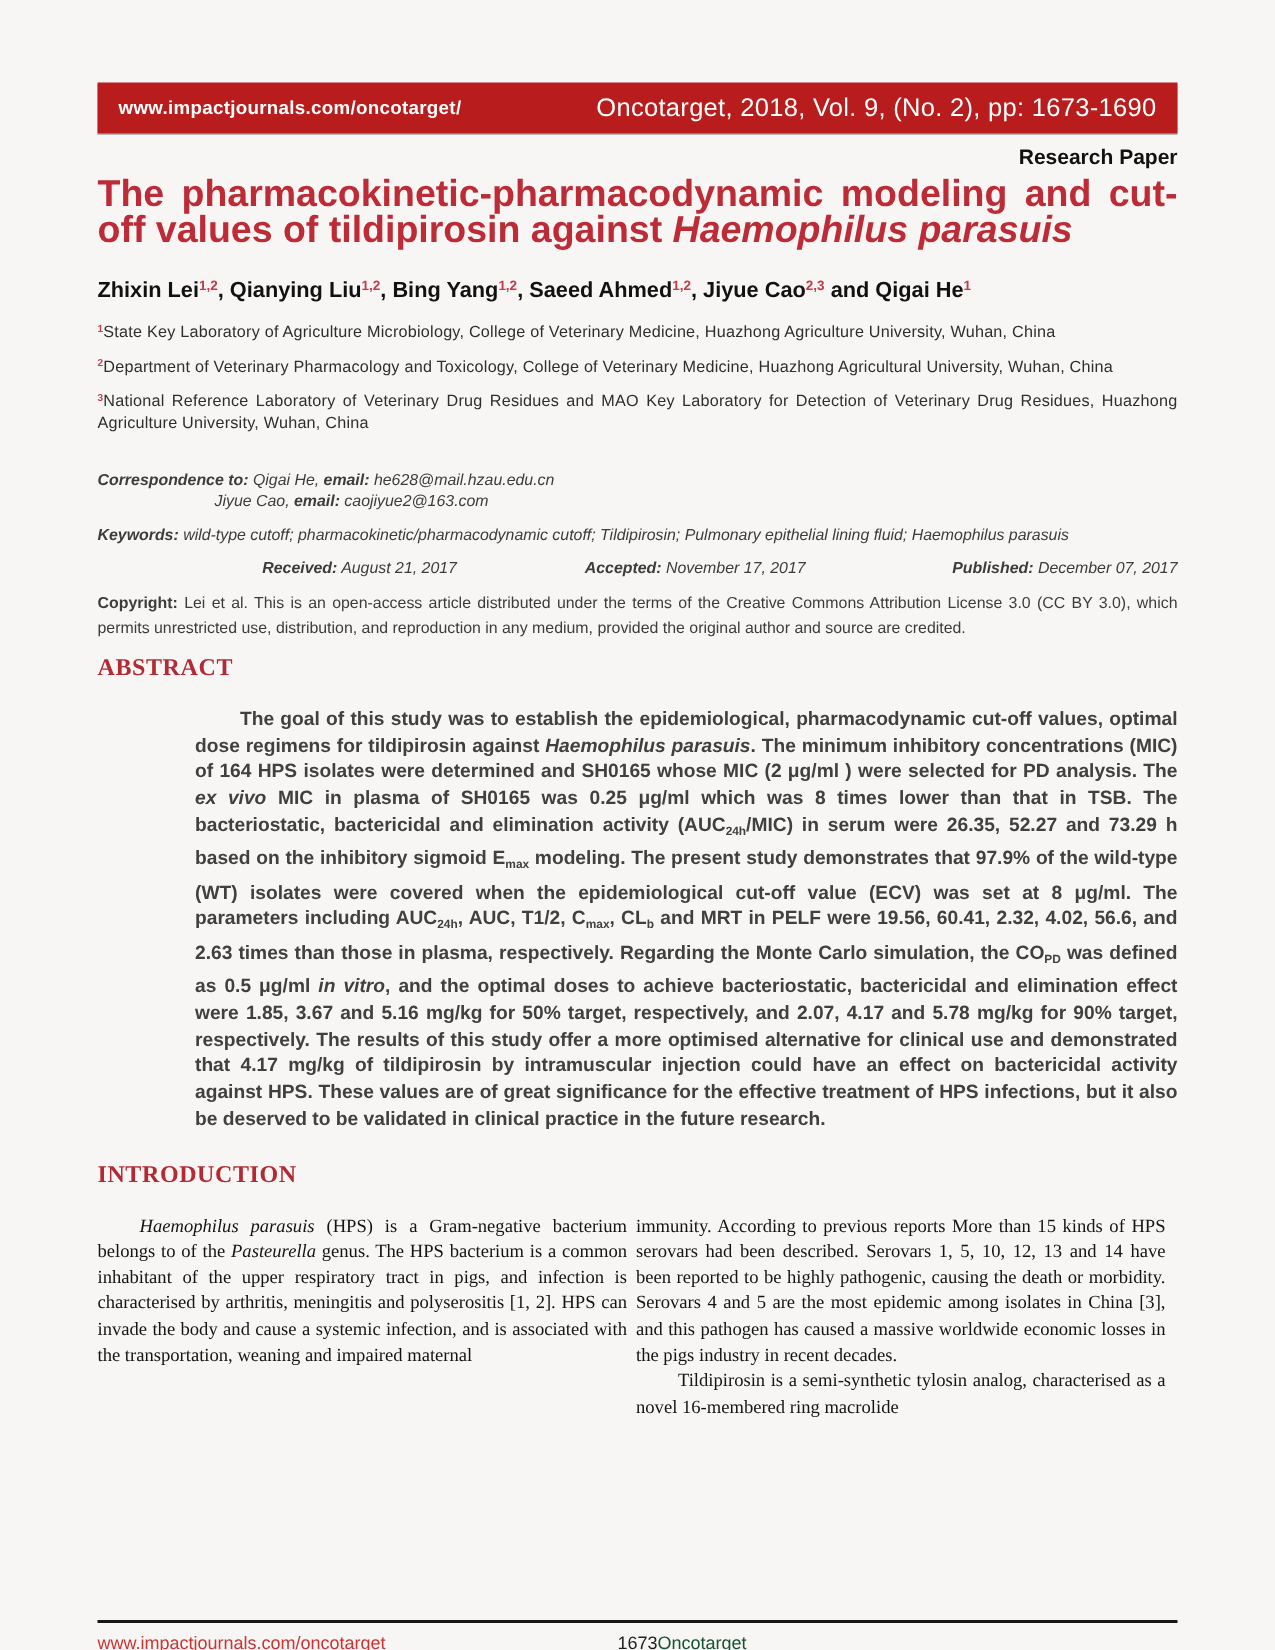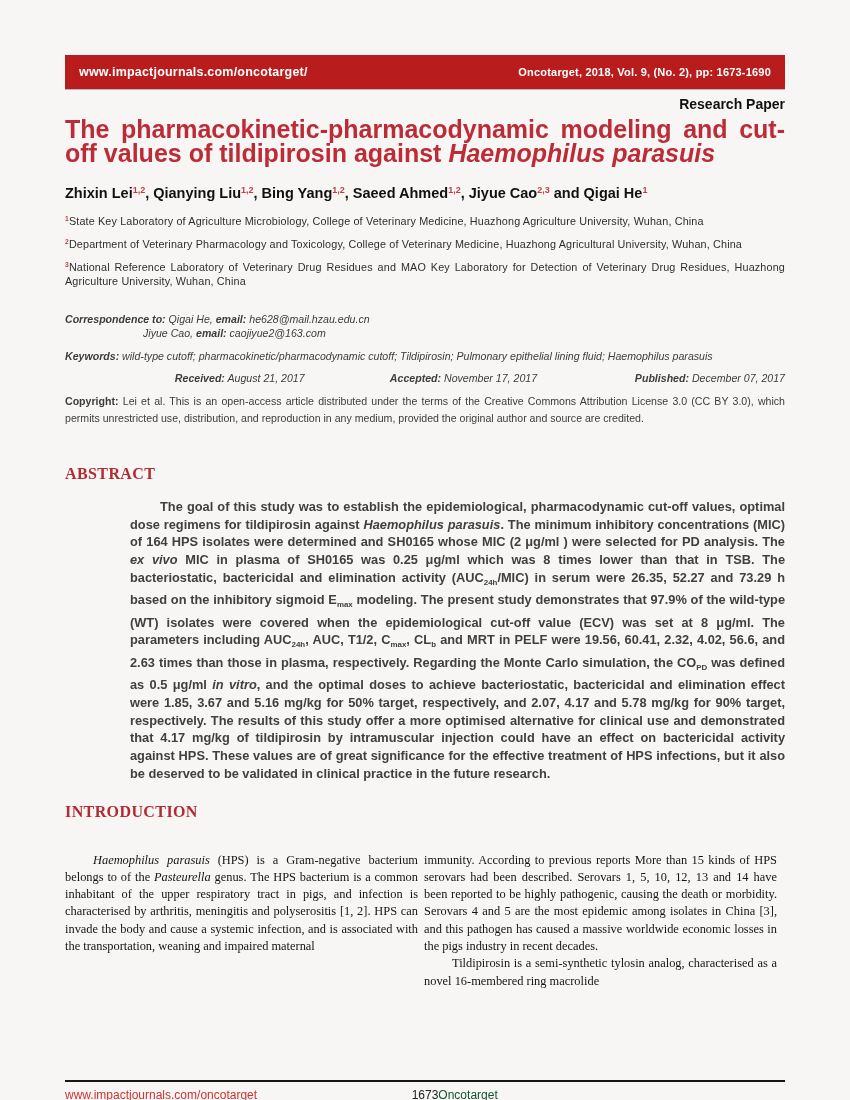--- a/index.html
+++ b/index.html
@@ -15,21 +15,21 @@
   .content{padding:55px 65px 0 65px;}
 
   
   .bar{
     height:34px;background:#b91c1c;
     display:flex;align-items:center;justify-content:space-between;
     padding:0 14px;box-sizing:border-box;
     box-shadow:0 1px 0 rgba(0,0,0,.25);
   }
   .bar .left{color:#fff;font-weight:bold;font-size:12.5px;letter-spacing:.2px;text-decoration:none;}
-  .bar .right{color:#fff;font-weight:bold;font-size:11px;letter-spacing:.2px;}
+  .bar .right{color:#fff;font-weight:normal;font-size:17px;letter-spacing:.2px;}
 
   .kicker{margin-top:7px;text-align:right;font-weight:bold;font-size:14px;color:#111;}
 
   .title{
     margin-top:5px;color:#bd2b36;font-weight:bold;
     font-size:25px;line-height:24px;text-align:justify;
   }
   .authors{margin-top:15px;font-weight:bold;font-size:14.5px;line-height:20px;color:#111;}
 
   .affs{margin-top:9px;}
@@ -49,30 +49,30 @@
   .seg-i{font-style:italic;}
   .seg-b{font-weight:bold;}
   .seg-bi{font-weight:bold;font-style:italic;}
   .seg-sup{font-size:.62em;vertical-align:.55em;color:#c43b47;font-weight:bold;}
   .seg-sub{font-size:.62em;vertical-align:-.35em;}
 
   .sect-heading{
     font-family:"Liberation Serif",serif;
     font-weight:bold;color:#b22a33;font-size:16px;letter-spacing:.4px;
   }
-  .abstract-heading{margin-top:37px;}
+  .abstract-heading{margin-top:8px;}
   .abstract-body{
     margin-top:15px;margin-left:65px;
     font-weight:bold;font-size:12.8px;line-height:17.7px;
     text-align:justify;color:#404040;
     text-indent:30px;
   }
 
   .intro-heading{margin-top:20px;}
-  .columns{margin-top:31px;display:flex;gap:6px;}
+  .columns{margin-top:16px;display:flex;gap:6px;}
   .col{
     width:353px;
     font-family:"Liberation Serif",serif;
     font-size:12.4px;line-height:17.3px;text-align:justify;color:#141414;
   }
   .col p{margin:0;}
   .col p.ind{text-indent:28px;}
 
   .footer{
     position:absolute;left:65px;right:65px;top:1080px;

